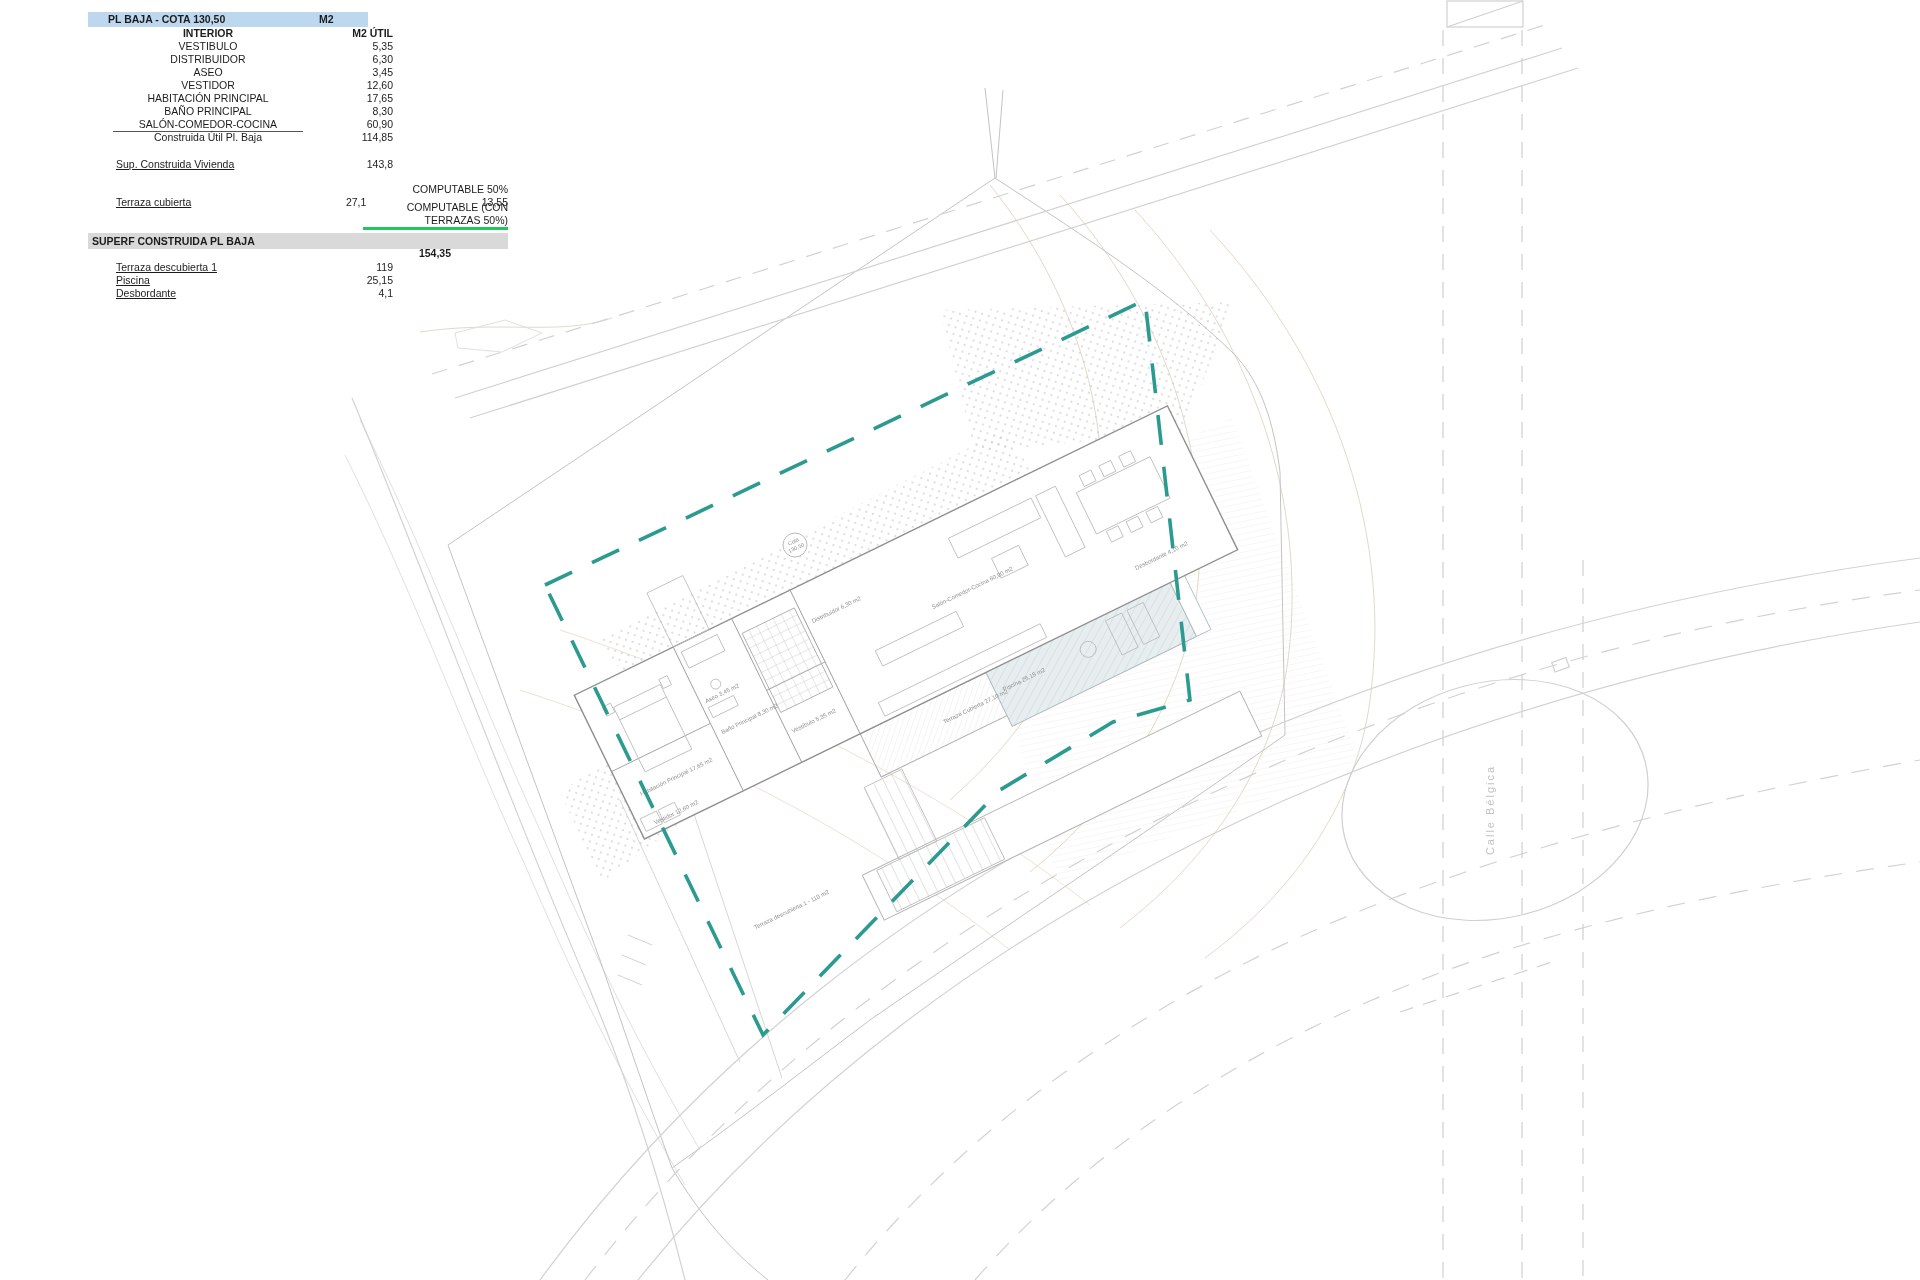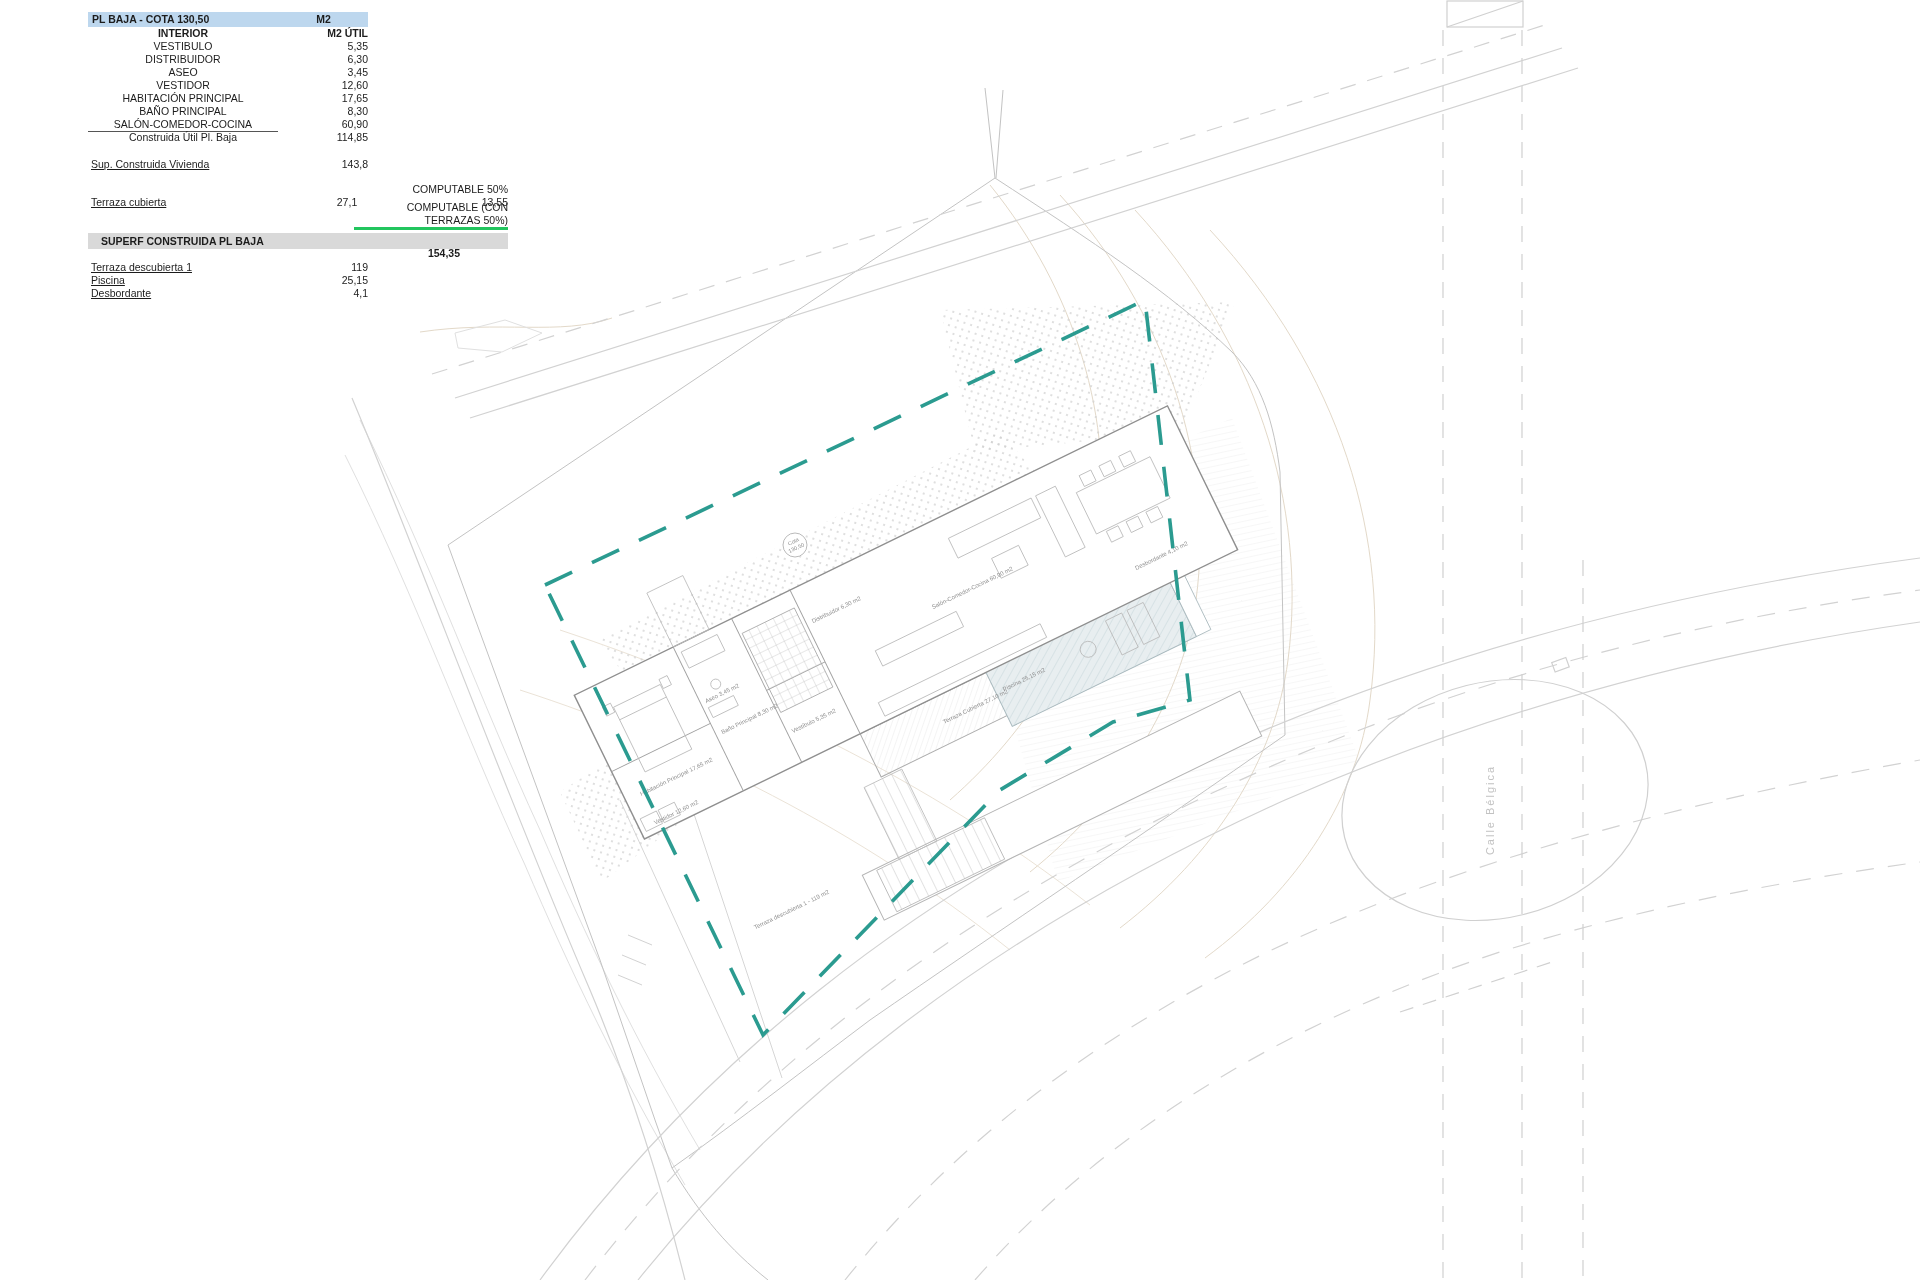--- a/index.html
+++ b/index.html
@@ -1,32 +1,32 @@
 <!DOCTYPE html>
 <html><head>
 <meta charset="utf-8">
 <style>
   html,body{margin:0;padding:0;background:#ffffff;}
   #page{position:relative;width:1920px;height:1280px;background:#ffffff;overflow:hidden;
         font-family:"Liberation Sans", sans-serif;color:#1c1c1c;}
   
   #area-table{position:absolute;left:88px;top:12px;width:420px;font-size:10.5px;line-height:13px;}
   .trow{display:flex;height:13px;align-items:center;}
-  .c1{width:190px;text-align:center;}
+  .c1{width:190px;text-align:center;margin-left:25px;}
   .c1.left{text-align:left;padding-left:3px;width:187px;text-decoration:underline;}
   .c2{width:90px;text-align:right;}
   .c3{width:160px;text-align:right;margin-left:-3px;}
   .hdr{background:#bdd7ee;height:15px;width:280px;display:flex;align-items:center;font-weight:bold;}
-  .hdr .t{width:190px;padding-left:4px;}
+  .hdr .t{width:190px;padding-left:20px;}
   .hdr .m{width:90px;text-align:center;}
   .bold{font-weight:bold;}
   .ul-col .c1{border-bottom:1.6px solid #555;}
   .ul-c3 .c3{border-bottom:3px solid #22c55e;}
   .graybar{background:#d9d9d9;height:16px;width:420px;display:flex;align-items:center;font-weight:bold;margin-top:11px;}
-  .graybar .gl{padding-left:13px;width:283px;}
+  .graybar .gl{padding-left:4px;width:283px;}
   .graybar .gv{width:120px;text-align:center;margin-top:24px;} .sp12{height:12px;} .sp14{height:14px;}
   svg text{font-family:"Liberation Sans", sans-serif;}
 </style>
 </head>
 <body>
 
 <div id="page">
 
   <svg width="1920" height="1280" viewBox="0 0 1920 1280" style="position:absolute;left:0;top:0;">
     <defs>

